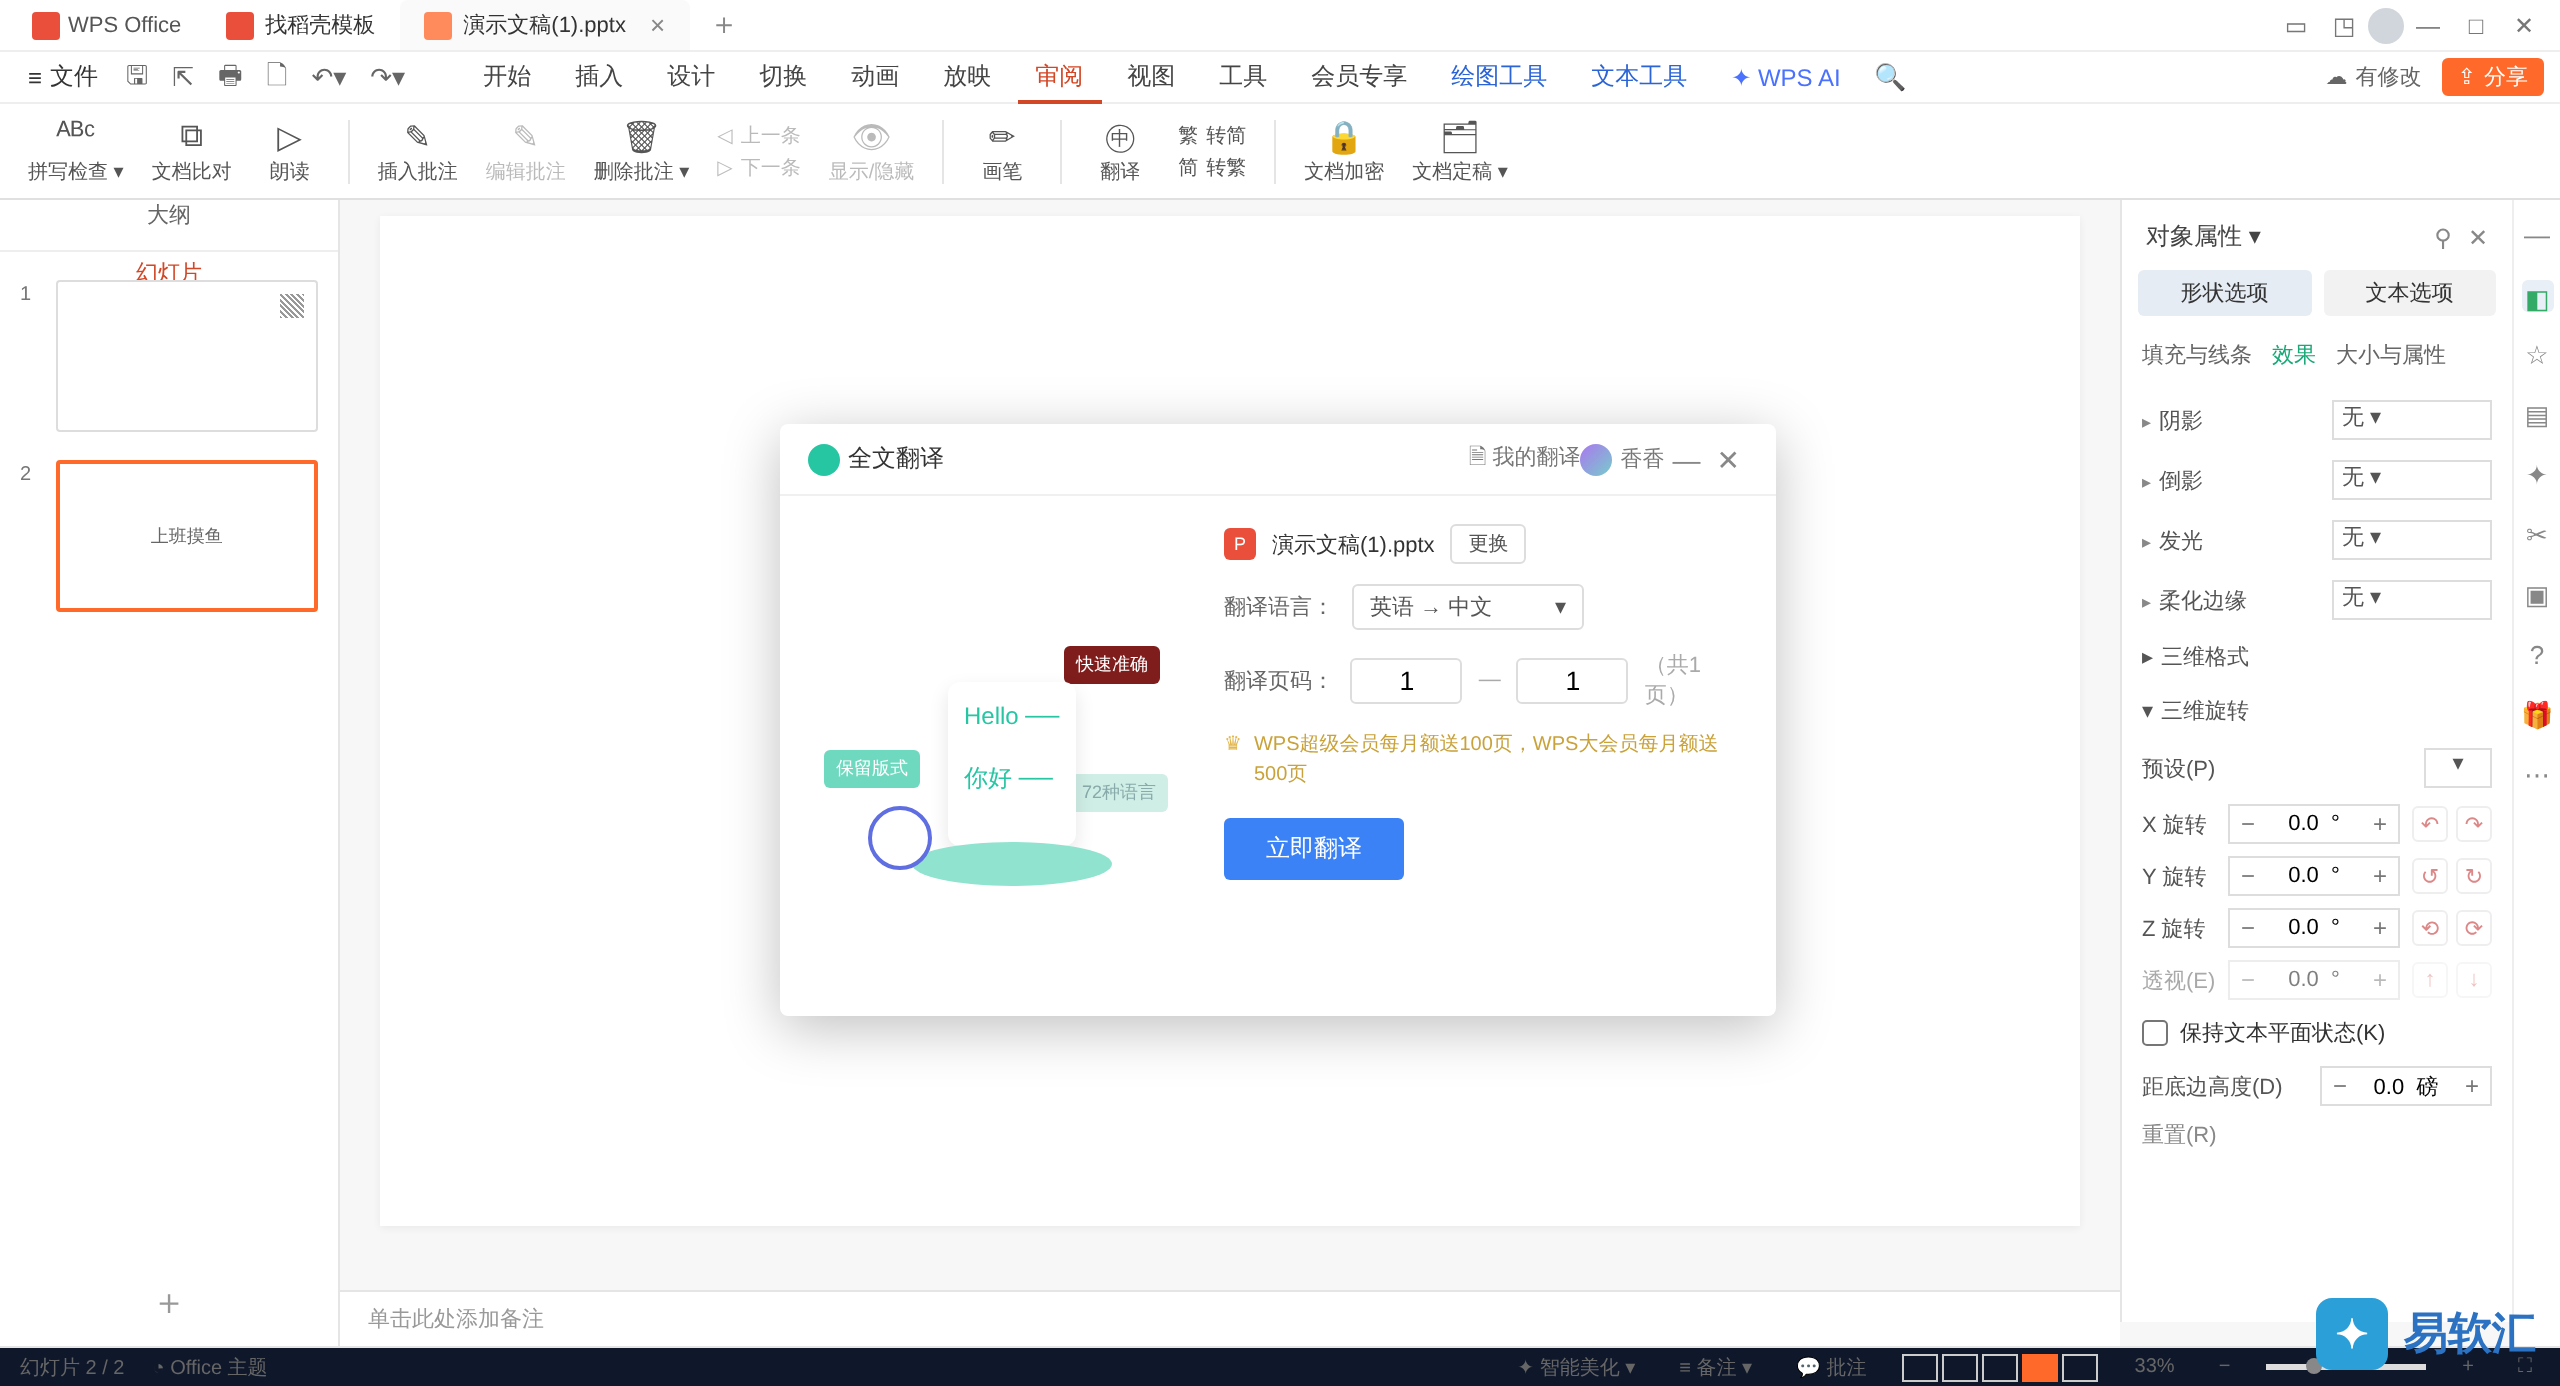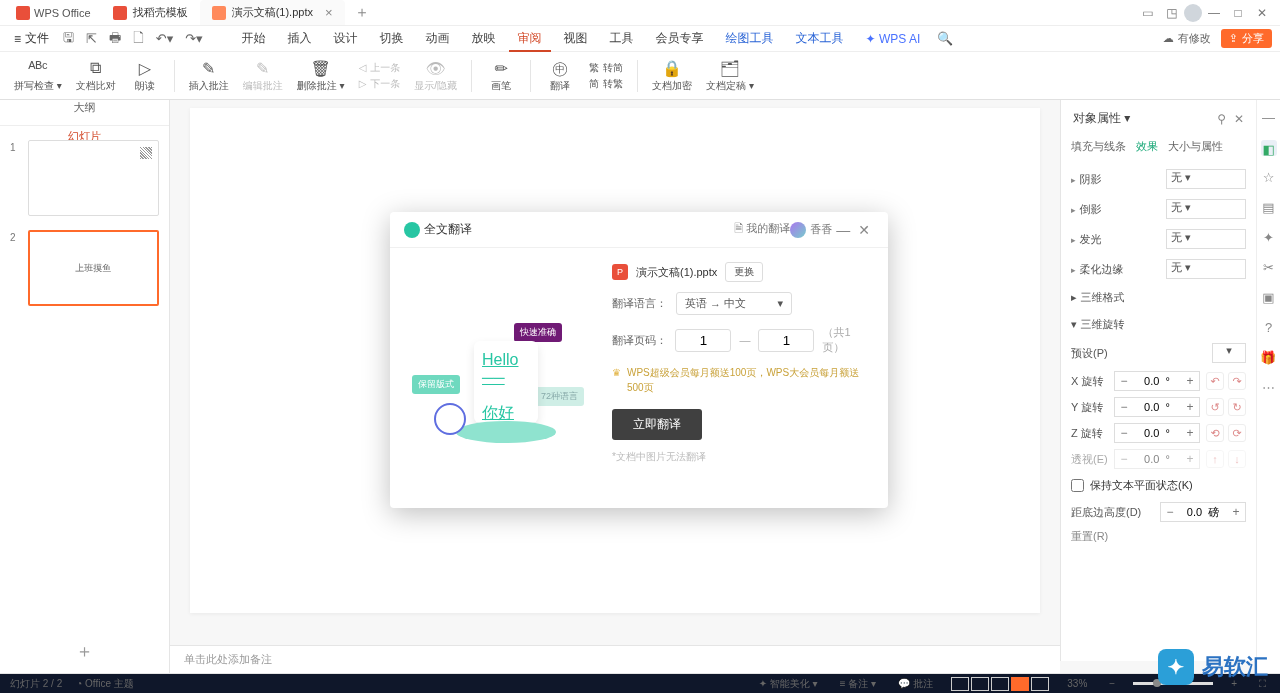--- a/index.html
+++ b/index.html
@@ -97,39 +97,39 @@
 .modal-header .mtitle { display: flex; align-items: center; gap: 4px; font-size: 12px; }
 .modal-header .mtitle .mlogo { width: 16px; height: 16px; border-radius: 50%; background: #27c6a3; display: inline-block; }
 .modal-header .mspacer { flex: 1; }
 .modal-header .mright { display: flex; align-items: center; gap: 0; font-size: 11px; color: #777; }
 .modal-header .mright .mav { width: 16px; height: 16px; border-radius: 50%; background: linear-gradient(135deg,#a7e,#7cc); }
 .modal-header .mctrl { color: #888; cursor: pointer; padding: 0 4px; font-size: 14px; }
 .modal-body { flex: 1; display: flex; padding: 14px 16px 10px; gap: 16px; }
 .modal-illus { width: 190px; display: flex; align-items: center; justify-content: center; position: relative; }
 .illus-box { width: 170px; height: 170px; position: relative; }
 .illus-platform { position: absolute; bottom: 22px; left: 40px; width: 100px; height: 22px; background: #8fe3cf; border-radius: 50%; }
-.illus-paper { position: absolute; left: 58px; top: 46px; width: 64px; height: 82px; background: #fff; border-radius: 6px; box-shadow: 0 4px 10px rgba(0,0,0,0.1); padding: 10px 8px; font-size: 16px; color: #27c6a3; text-decoration: underline; }
+.illus-paper { position: absolute; left: 58px; top: 46px; width: 64px; height: 82px; background: #fff; border-radius: 6px; box-shadow: 0 4px 10px rgba(0,0,0,0.1); padding: 10px 8px; font-size: 12px; color: #27c6a3; }
 .illus-paper .line2 { color: #27c6a3; margin-top: 16px; }
 .illus-tag { position: absolute; font-size: 9px; color: #fff; padding: 3px 6px; border-radius: 3px; }
-.illus-tag.t1 { background: #701a75; top: 28px; right: 24px; }
+.illus-tag.t1 { background: #7f1d1d; top: 28px; right: 6px; }
 .illus-tag.t2 { background: #6fd9bf; top: 80px; left: -4px; }
 .illus-tag.t3 { background: #cfeee6; color: #8aa; top: 92px; right: 2px; }
 .illus-robot { position: absolute; left: 18px; bottom: 30px; width: 32px; height: 32px; background: #fff; border: 2px solid #5f6ee0; border-radius: 50%; }
 .modal-form { flex: 1; display: flex; flex-direction: column; gap: 10px; font-size: 11px; }
 .mrow { display: flex; align-items: center; gap: 8px; }
 .mrow .mlabel { color: #666; width: 56px; }
 .mrow .file-icon { width: 16px; height: 16px; background: #e94f3a; border-radius: 3px; color: #fff; font-size: 9px; display: flex; align-items: center; justify-content: center; }
 .mrow .change-btn { border: 1px solid #ddd; padding: 2px 8px; border-radius: 3px; font-size: 10px; color: #555; cursor: pointer; }
 .mrow .lang-sel { border: 1px solid #ddd; padding: 3px 8px; border-radius: 3px; width: 116px; display: flex; justify-content: space-between; align-items: center; color: #555; cursor: pointer; }
 .mrow .pginput { width: 56px; border: 1px solid #ddd; text-align: center; padding: 3px 0; border-radius: 3px; }
 .mrow .pgsep { color: #aaa; }
 .mrow .pgtotal { color: #aaa; }
 .mnote { font-size: 10px; color: #c9a23a; display: flex; gap: 6px; line-height: 1.5; }
 .mnote .crown { color: #e3b74c; }
-.translate-btn { width: 90px; padding: 7px 0; background: #404040; color: #fff; border: none; border-radius: 3px; font-size: 12px; cursor: pointer; margin-top: 4px; }
+.translate-btn { width: 90px; padding: 7px 0; background: #3b82f6; color: #fff; border: none; border-radius: 3px; font-size: 12px; cursor: pointer; margin-top: 4px; }
 .mfoot-note { font-size: 10px; color: #bbb; }
 
 
 .watermark { position: absolute; right: 12px; bottom: 8px; display: flex; align-items: center; gap: 8px; font-size: 22px; font-weight: bold; color: #2b72c2; }
 .watermark .wicon { width: 36px; height: 36px; background: #2b9fd8; border-radius: 8px; display: flex; align-items: center; justify-content: center; color: #fff; font-size: 20px; }
 </style>
 </head>
 <body>
 
 <div class="titlebar">
@@ -296,20 +296,24 @@
 </div>
 
 <div class="prop-panel">
   <div class="prop-header">
     <span><span>对象属性</span> ▾</span>
     <span class="hicons">
         <span>⚲</span>
         <span>✕</span>
       </span>
   </div>
+  <div class="prop-tabs">
+    <div class="pt active">形状选项</div>
+    <div class="pt">文本选项</div>
+  </div>
   <div class="prop-subtabs">
     <span>填充与线条</span>
     <span class="active">效果</span>
     <span>大小与属性</span>
   </div>
   <div class="prop-row">
       <span><span class="arrow">▸</span><span>阴影</span></span>
       <div class="sel"><span>无</span> ▾</div>
     </div>
   <div class="prop-row">
@@ -484,21 +488,20 @@
         <input class="pginput" value="1" style="">
         <span class="pgsep">—</span>
         <input class="pginput" value="1" style="">
         <span class="pgtotal">（共1页）</span>
       </div>
       <div class="mnote">
           <span class="crown">♛</span>
           <span>WPS超级会员每月额送100页，WPS大会员每月额送500页</span>
         </div>
       <button class="translate-btn">立即翻译</button>
-      <div class="mfoot-note">*文档中图片无法翻译</div>
     </div>
   </div>
 </div>
 
 <div class="watermark">
   <div class="wicon">✦</div>
   <span>易软汇</span>
 </div>
 
 </body></html>

